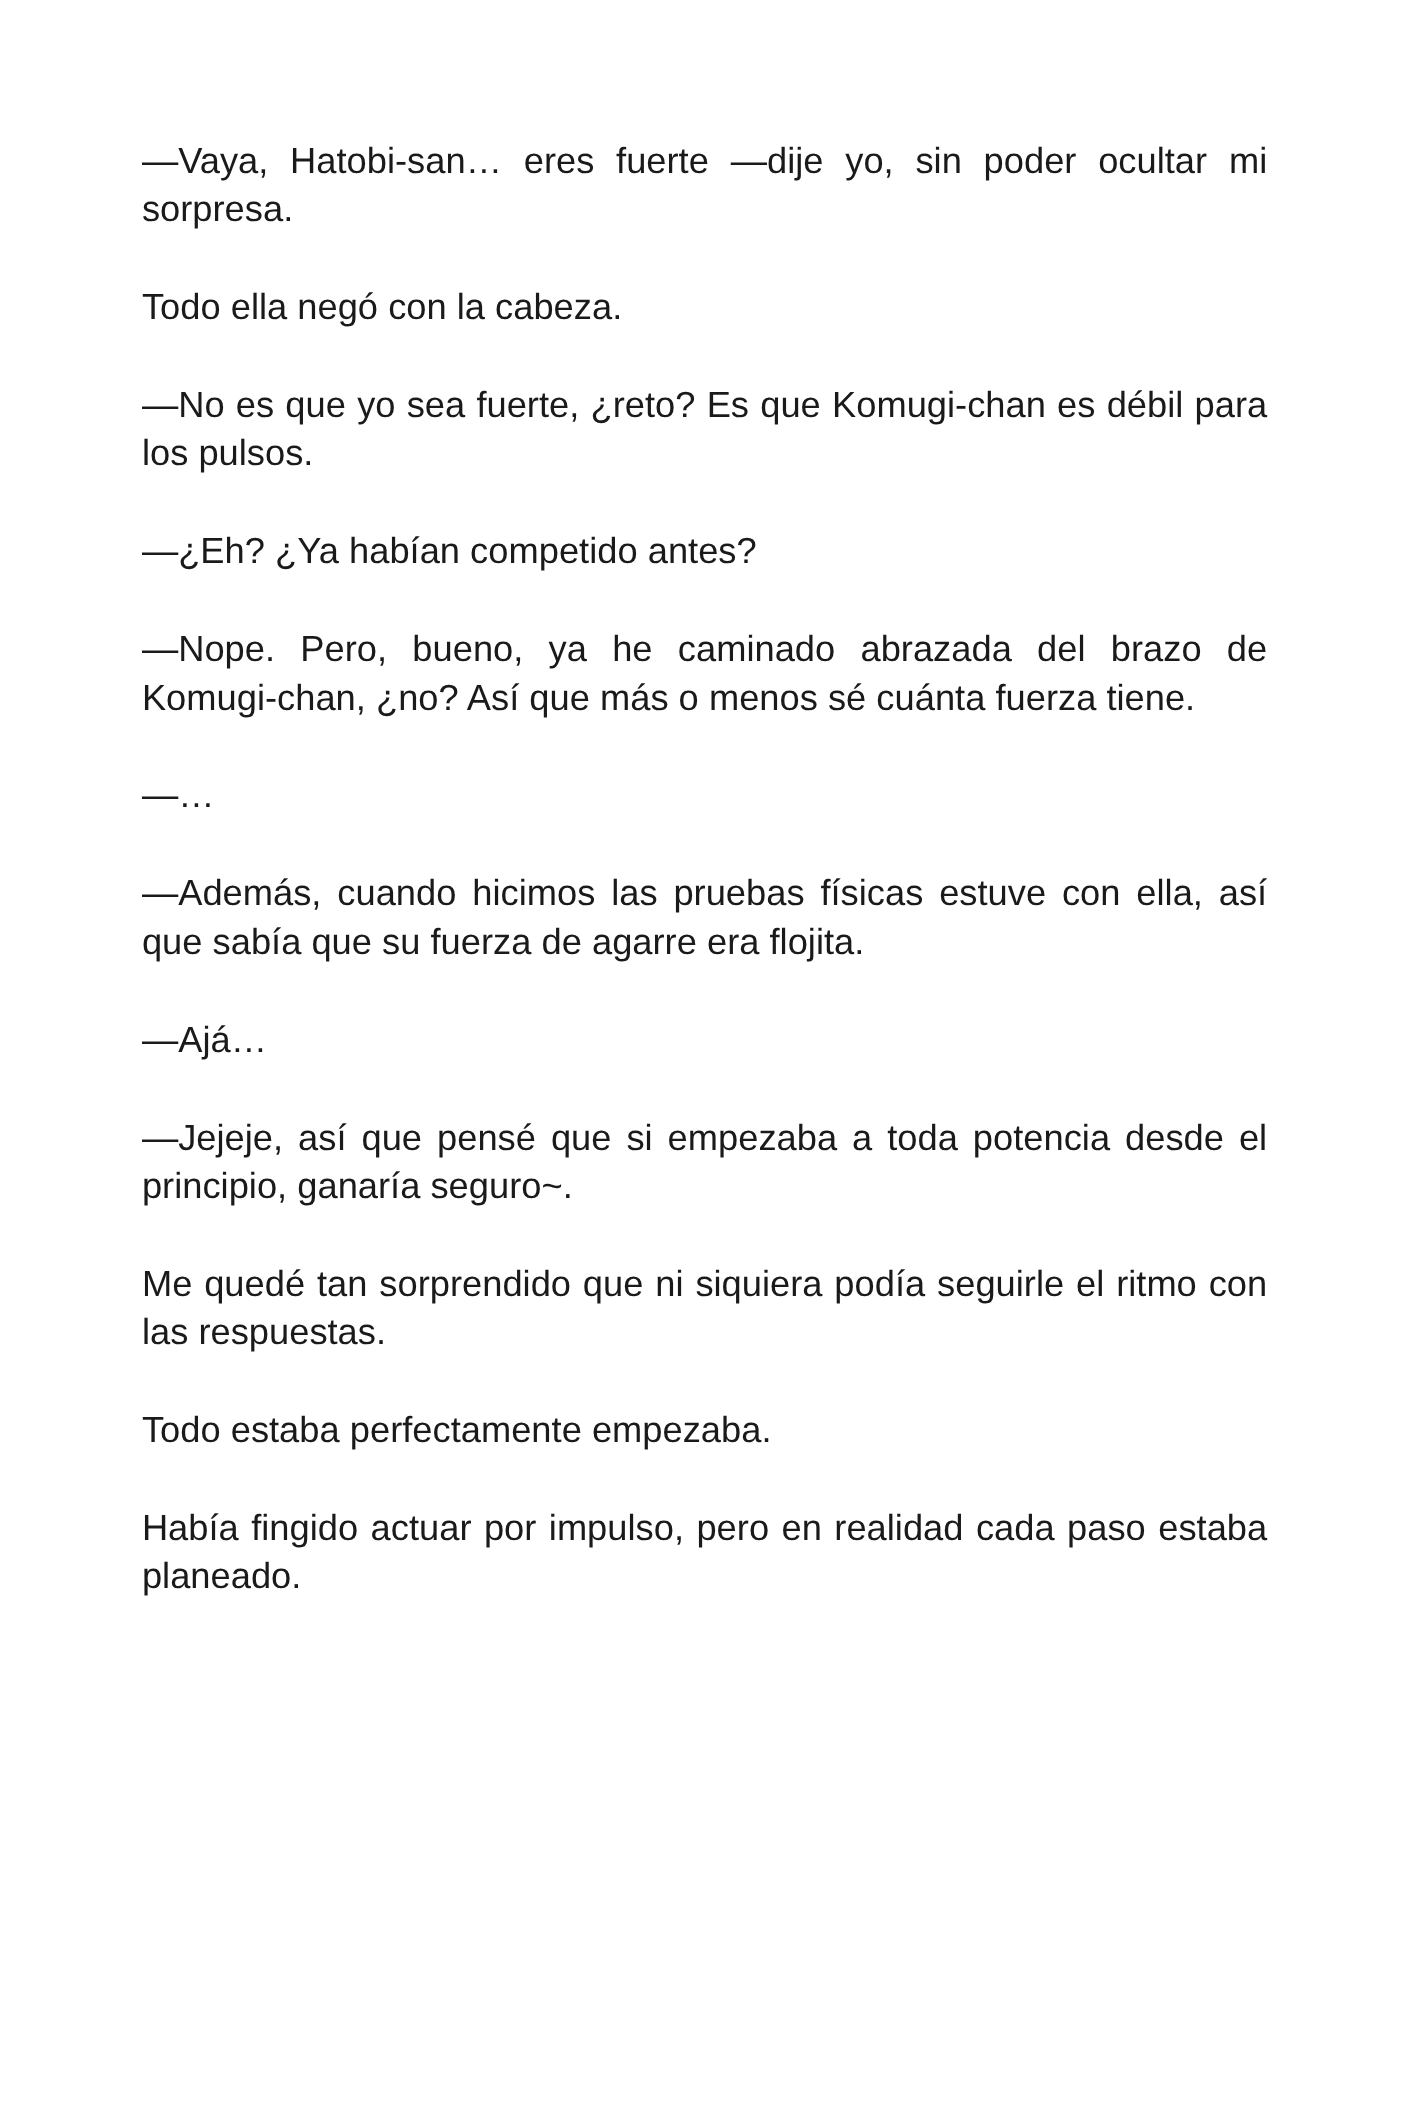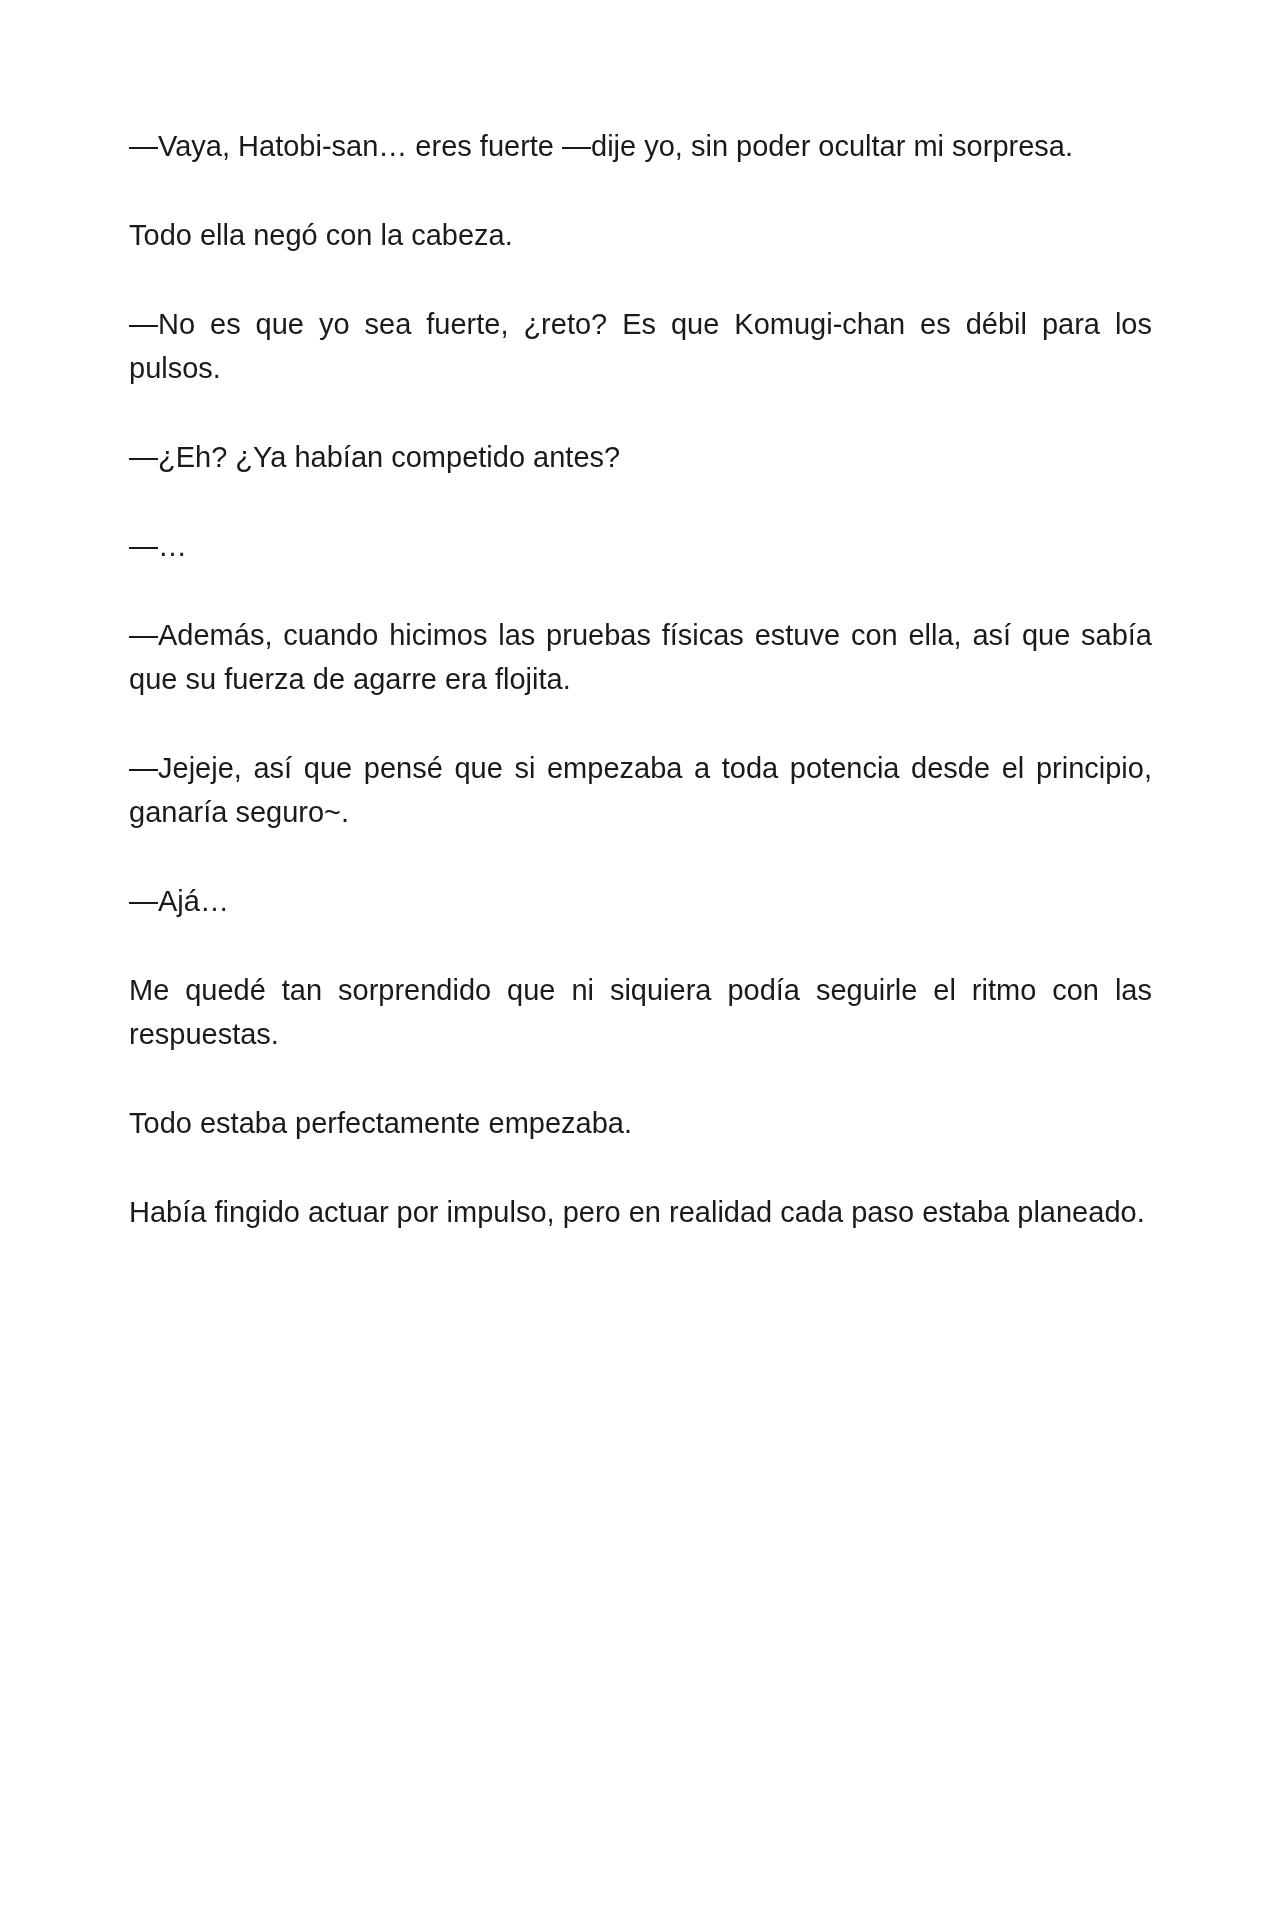--- a/index.html
+++ b/index.html
@@ -13,40 +13,41 @@
       position: relative;
       overflow: hidden;
     }
     .page {
       position: absolute;
       left: 129px;
       top: 124px;
       width: 1023px;
       color: #1a1a1a;
       font-family: "Liberation Sans", sans-serif;
-      font-size: 29px;
+      font-size: 33px;
       line-height: 44px;
     }
     .para {
       margin: 0 0 45px 0;
       text-align: justify;
       hyphens: none;
     }
     .para.last-line-left {
       text-align-last: left;
     }
   </style>
 </head>
 <body>
 
 <div class="page">
   <p class="para last-line-left">—Vaya, Hatobi-san… eres fuerte —dije yo, sin poder ocultar mi sorpresa.</p>
   <p class="para last-line-left">Todo ella negó con la cabeza.</p>
   <p class="para last-line-left">—No es que yo sea fuerte, ¿reto? Es que Komugi-chan es débil para los pulsos.</p>
   <p class="para last-line-left">—¿Eh? ¿Ya habían competido antes?</p>
+  <p class="para last-line-left">—Nope. Pero, bueno, ya he caminado abrazada del brazo de Komugi-chan, ¿no? Así que más o menos sé cuánta fuerza tiene.</p>
   <p class="para last-line-left">—…</p>
   <p class="para last-line-left">—Además, cuando hicimos las pruebas físicas estuve con ella, así que sabía que su fuerza de agarre era flojita.</p>
+  <p class="para last-line-left">—Ajá…</p>
   <p class="para last-line-left">—Jejeje, así que pensé que si empezaba a toda potencia desde el principio, ganaría seguro~.</p>
-  <p class="para last-line-left">—Ajá…</p>
   <p class="para last-line-left">Me quedé tan sorprendido que ni siquiera podía seguirle el ritmo con las respuestas.</p>
   <p class="para last-line-left">Todo estaba perfectamente empezaba.</p>
   <p class="para last-line-left">Había fingido actuar por impulso, pero en realidad cada paso estaba planeado.</p>
 </div>
 
 </body></html>

